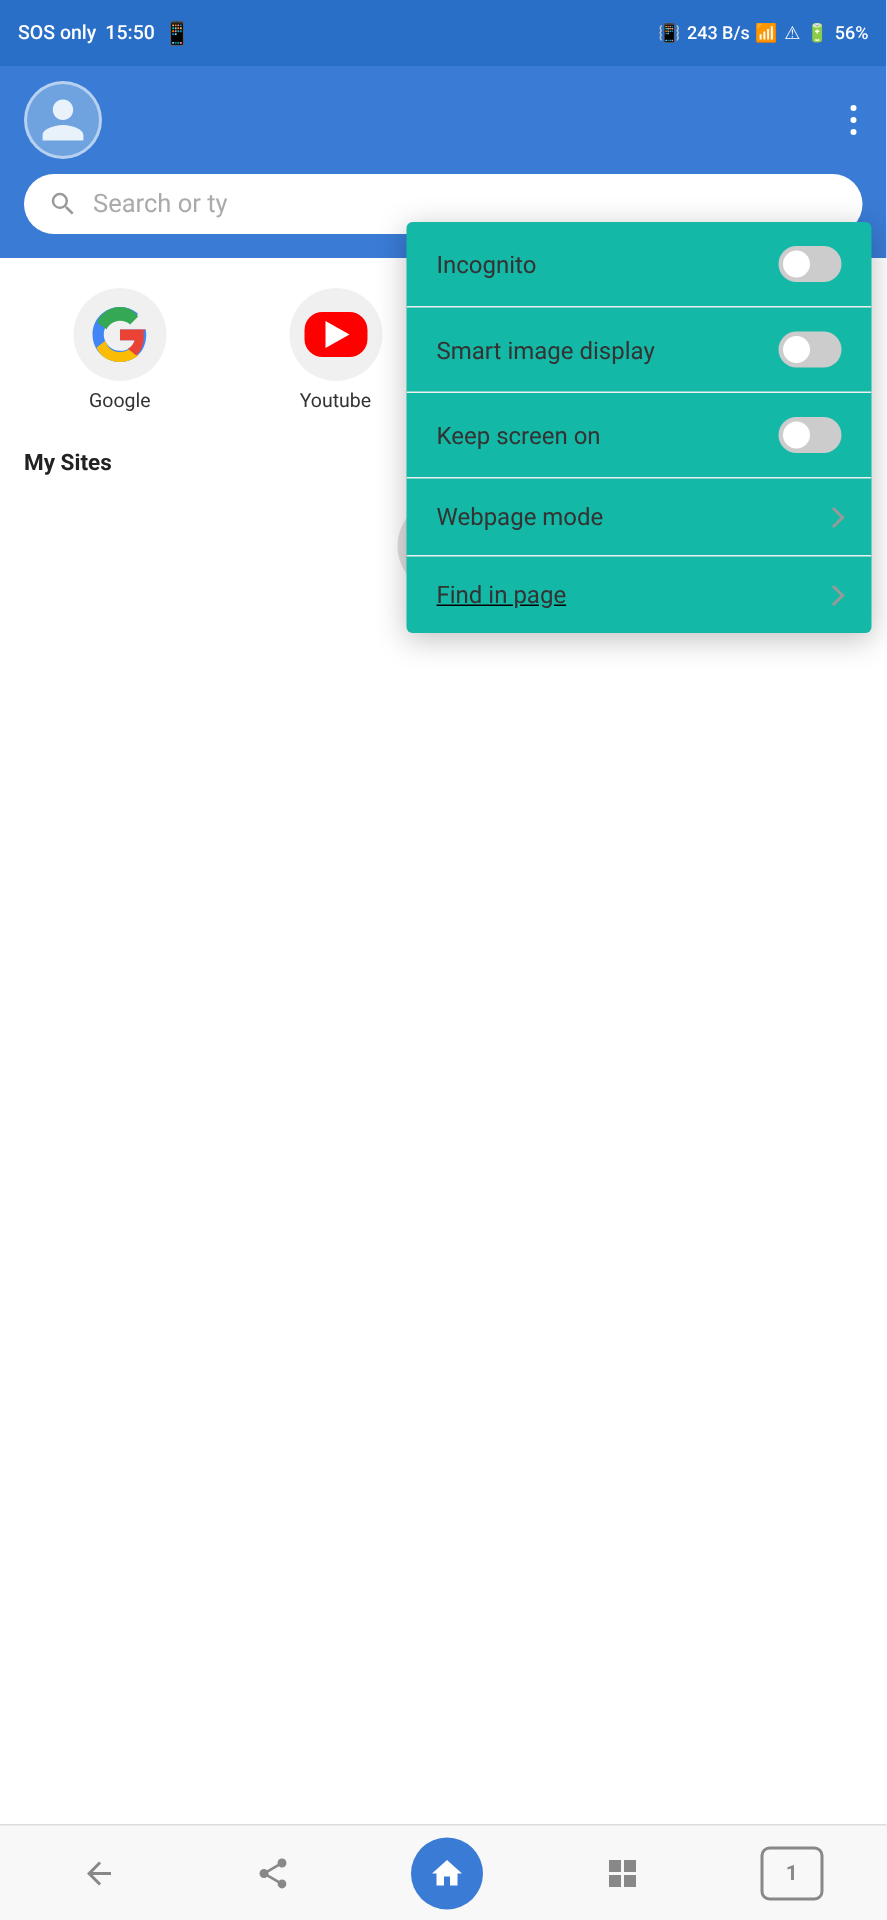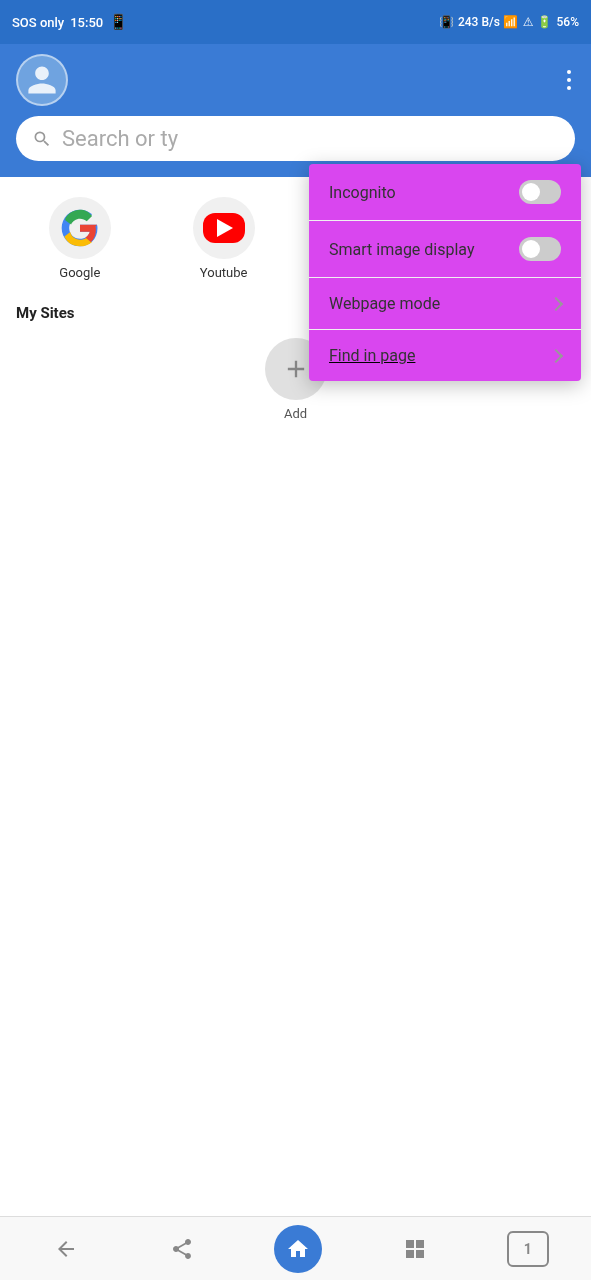--- a/index.html
+++ b/index.html
@@ -59,21 +59,21 @@
     
     .search-bar {
       background: #fff;
       border-radius: 24px;
       display: flex;
       align-items: center;
       padding: 10px 16px;
       gap: 10px;
     }
     .search-bar svg { width: 20px; height: 20px; fill: #999; }
-    .search-bar span { color: #aaa; font-size: 22px; }
+    .search-bar span { color: #aaa; font-size: 17px; }
 
     
     .main-content {
       background: #fff;
       padding: 20px 16px;
     }
 
     
     .site-grid {
       display: grid;
@@ -120,24 +120,24 @@
       border-radius: 50%;
       background: #e0e0e0;
       display: flex; align-items: center; justify-content: center;
     }
     .add-icon svg { width: 28px; height: 28px; fill: #888; }
     .add-label { font-size: 13px; color: #555; }
 
     
     .dropdown-menu {
       position: absolute;
-      top: 164px;
+      top: 148px;
       right: 10px;
-      width: 272px;
-      background: #d946ef;
+      width: 310px;
+      background: #14b8a6;
       border-radius: 4px;
       box-shadow: 0 4px 20px rgba(0,0,0,0.25);
       z-index: 100;
       overflow: hidden;
     }
     .menu-item {
       display: flex;
       align-items: center;
       justify-content: space-between;
       padding: 16px 20px;
@@ -325,20 +325,24 @@
     <span class="menu-item-label">Incognito</span>
     <div class="toggle"></div>
   </div>
 
 
   <div class="menu-item">
     <span class="menu-item-label">Smart image display</span>
     <div class="toggle"></div>
   </div>
 
+  <div class="menu-item">
+    <span class="menu-item-label">Keep screen on</span>
+    <div class="toggle"></div>
+  </div>
 
   <div class="menu-item">
     <span class="menu-item-label">Webpage mode</span>
     <div class="chevron-right"></div>
   </div>
 
   <div class="menu-item">
     <span class="menu-item-label">Find in page</span>
     <div class="chevron-right"></div>
   </div>

